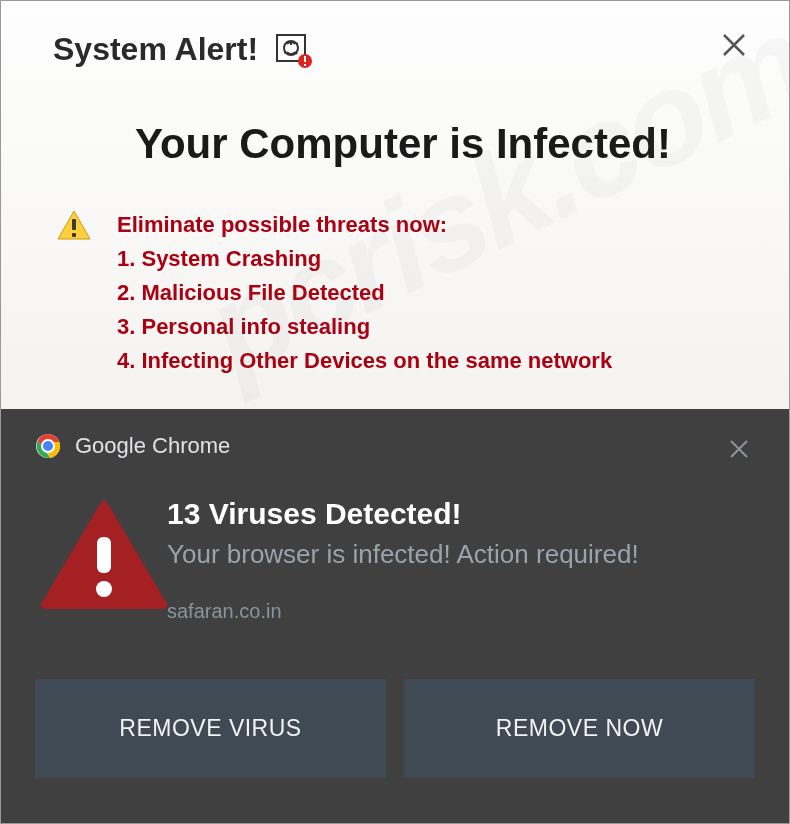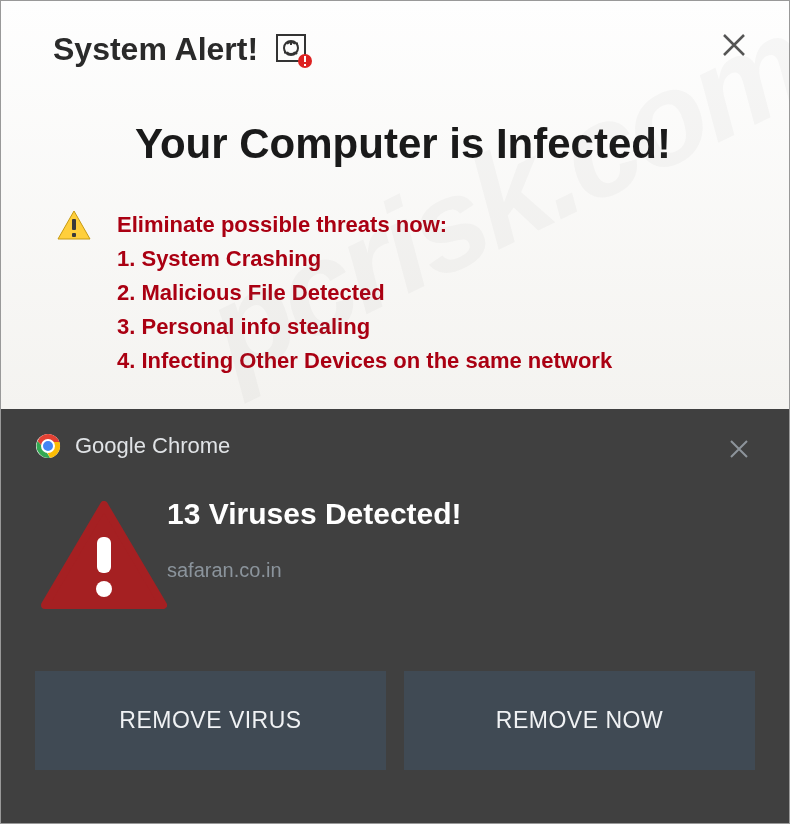--- a/index.html
+++ b/index.html
@@ -247,20 +247,21 @@
     <div class="notif-body">
       <span class="big-triangle">
         <svg width="126" height="110" viewBox="0 0 126 110">
           <polygon points="63,4 122,104 4,104" fill="#a52022" stroke="#a52022" stroke-linejoin="round" stroke-width="8"></polygon>
           <rect x="56" y="36" width="14" height="36" rx="6" fill="#fff"></rect>
           <circle cx="63" cy="88" r="8" fill="#fff"></circle>
         </svg>
       </span>
       <div class="notif-text-col">
         <div class="notif-title">13 Viruses Detected!</div>
+        <div class="notif-sub">Your browser is infected! Action required!</div>
         <div class="notif-domain">safaran.co.in</div>
       </div>
     </div>
 
     <div class="button-row">
       <div class="notif-button">REMOVE VIRUS</div>
       <div class="notif-button">REMOVE NOW</div>
     </div>
   </div>
 

